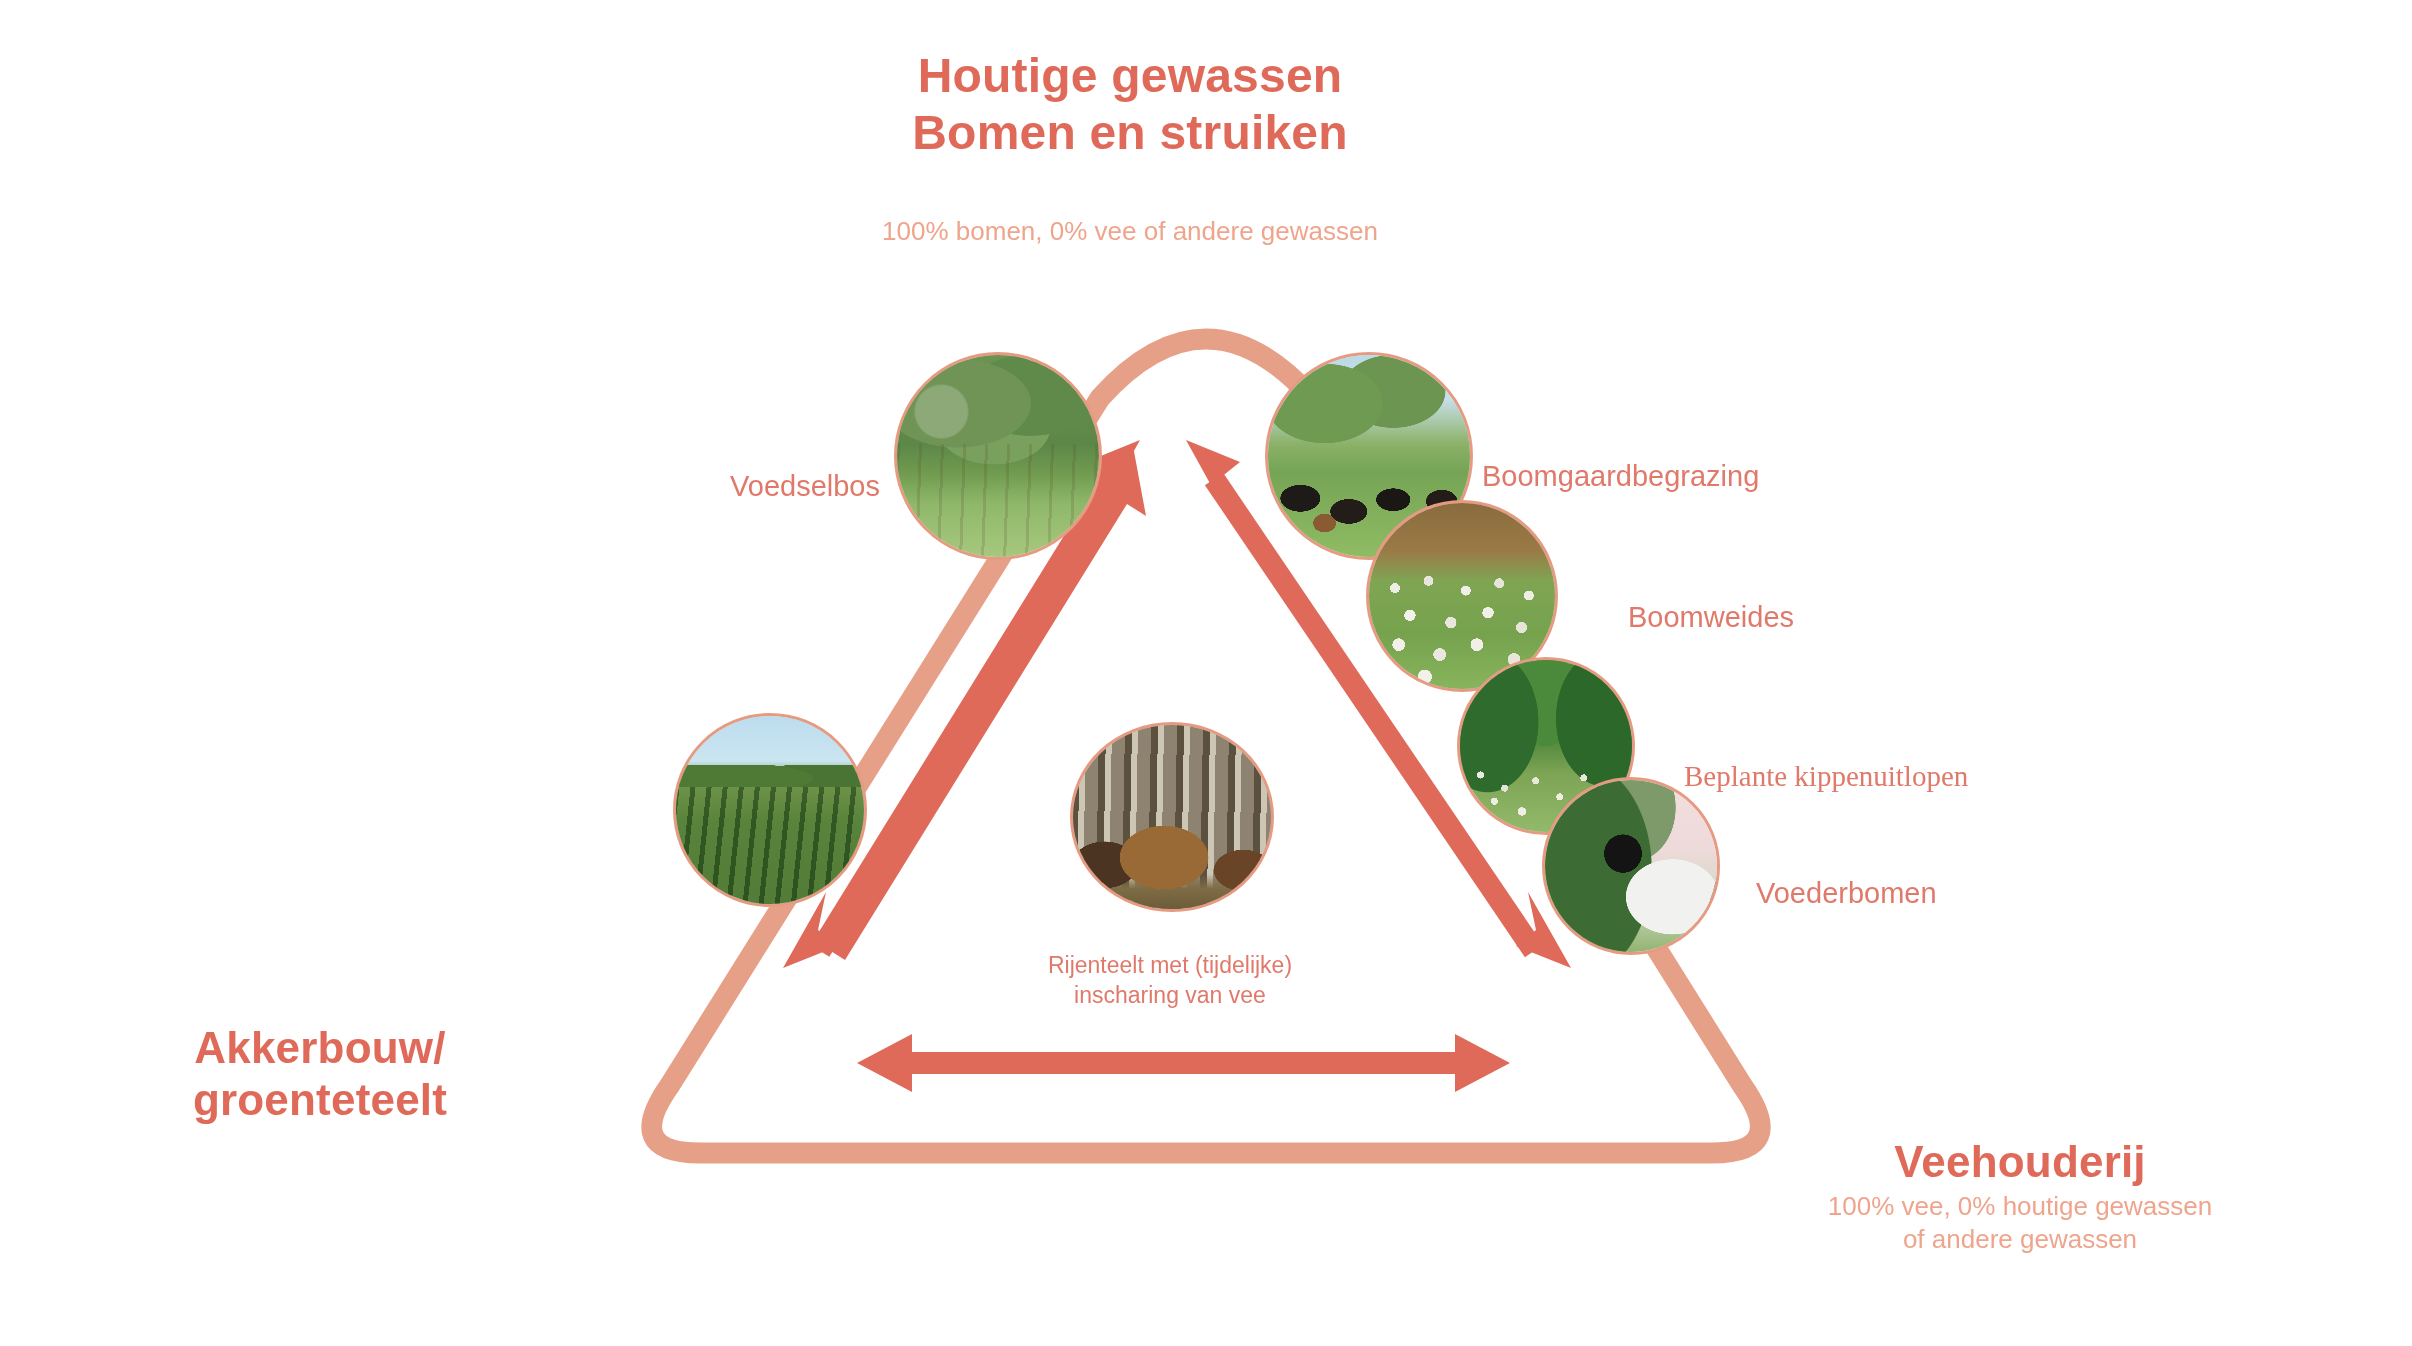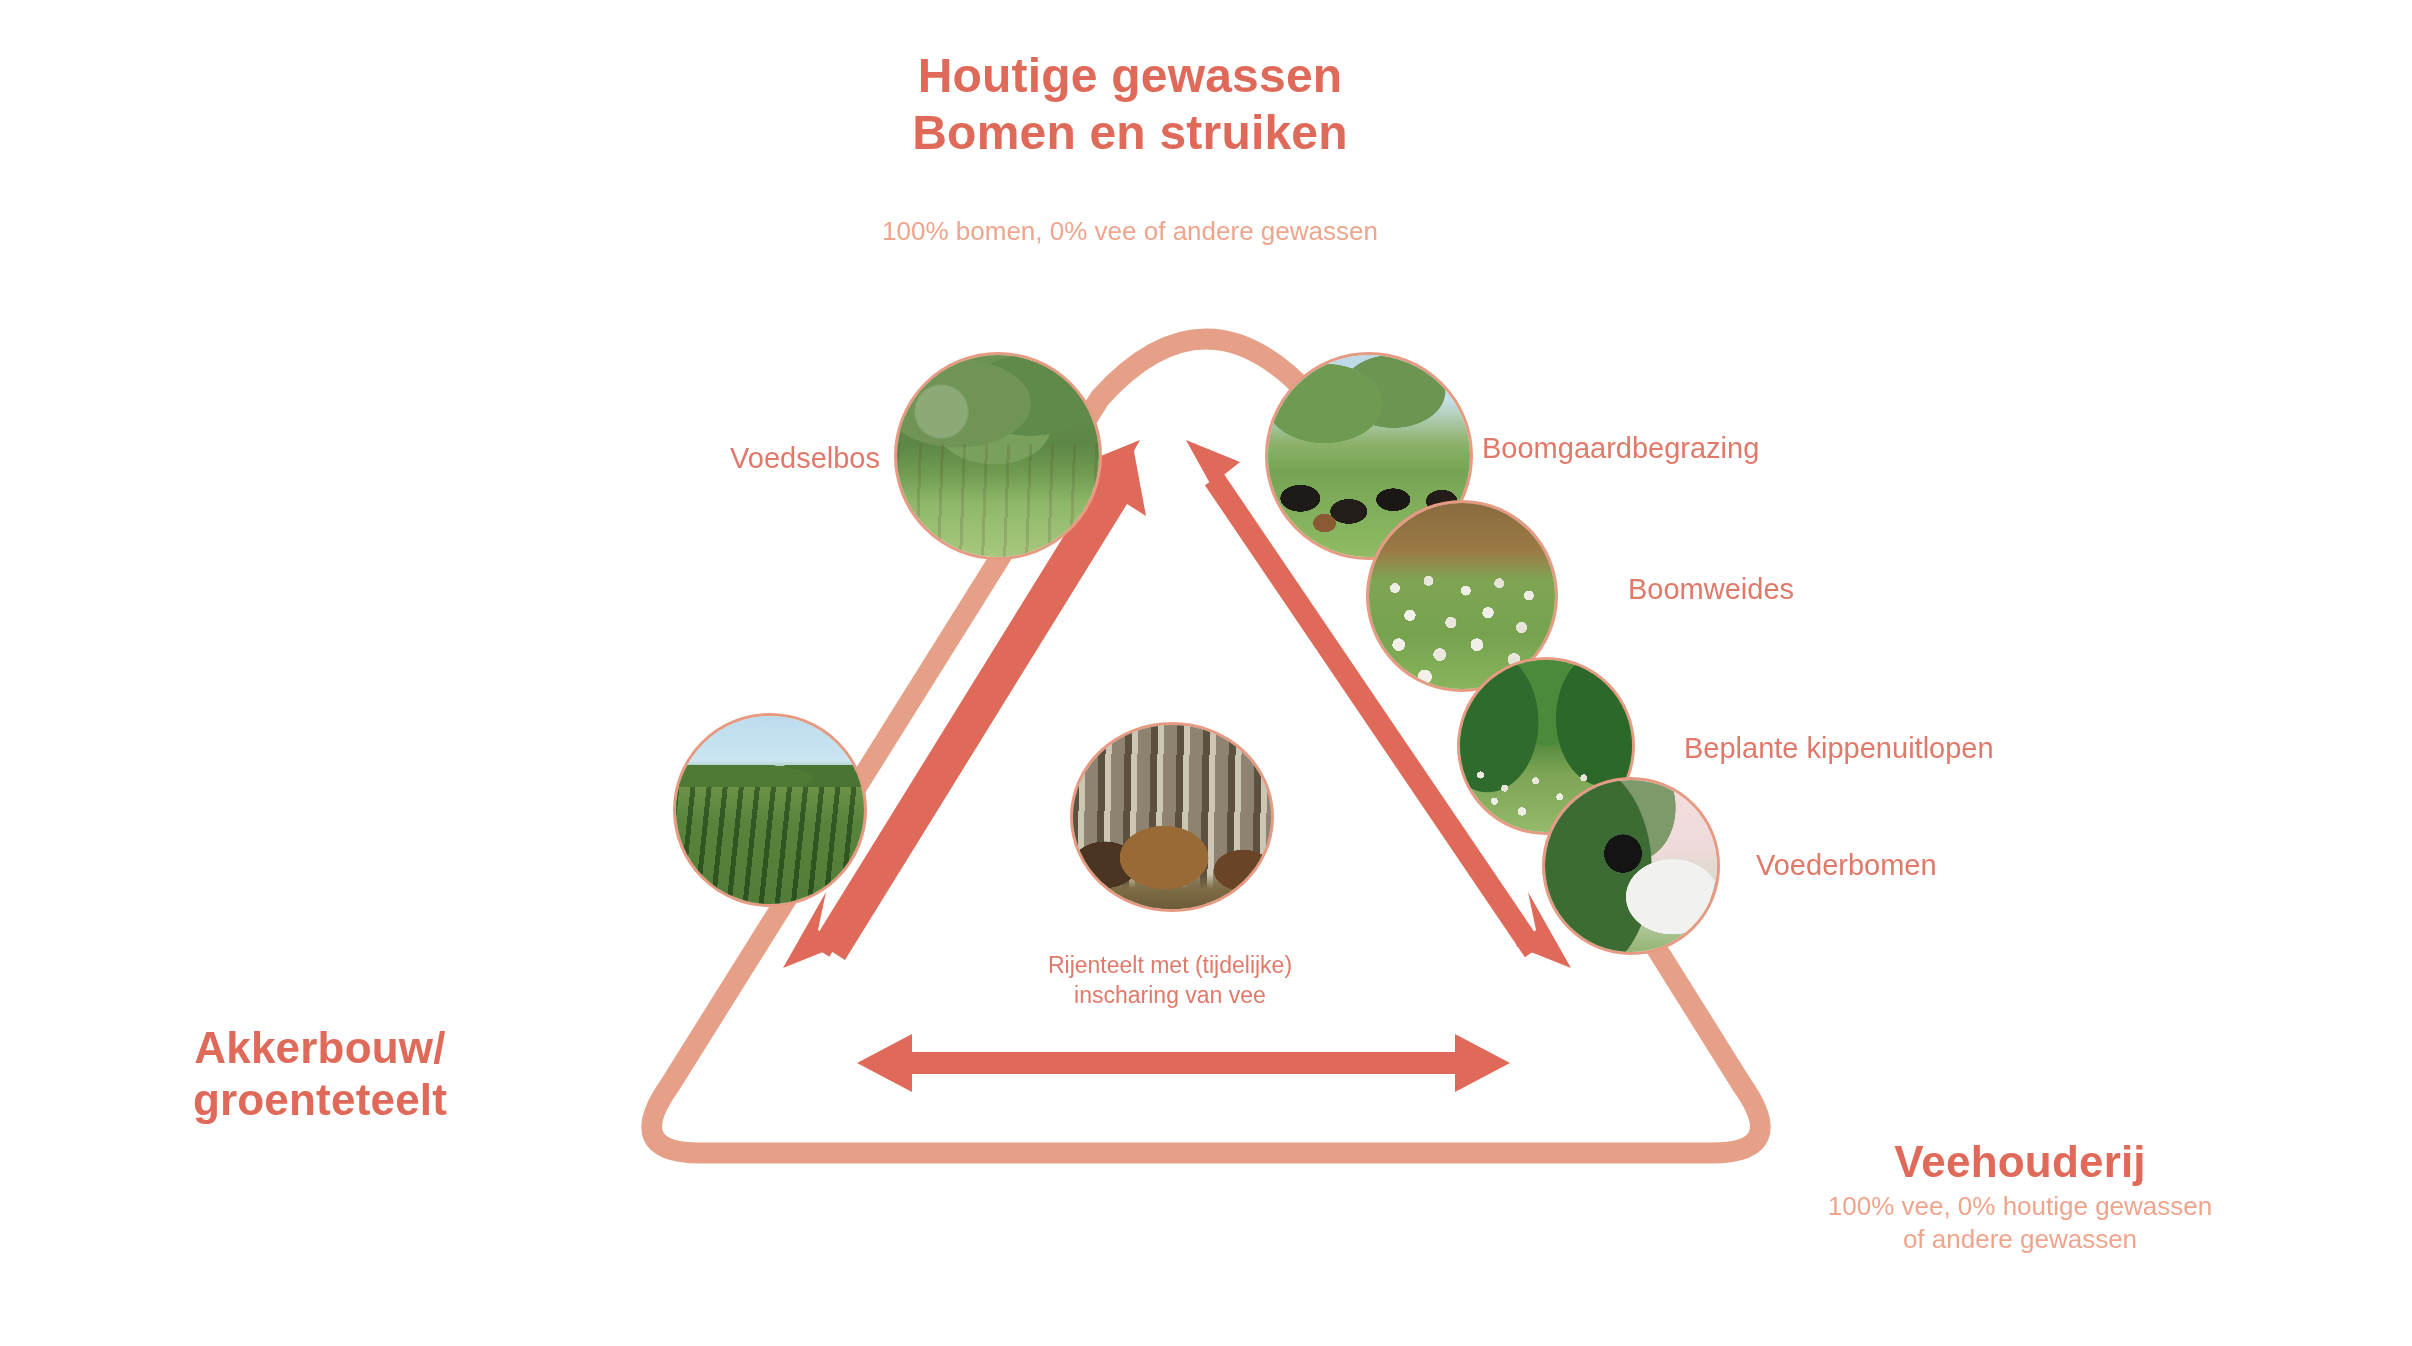--- a/index.html
+++ b/index.html
@@ -85,20 +85,21 @@
     width: 600px;
     text-align: center;
   }
 
   .node-label {
     position: absolute;
     color: #E0796A;
     font-size: 29px;
     line-height: 1.25;
     white-space: nowrap;
+    margin-top: 28px;
   }
   .node-label.right { text-align: left; }
   .node-label.left  { text-align: right; }
 
   #center-note {
     position: absolute;
     left: 880px;
     top: 950px;
     width: 580px;
     text-align: center;
@@ -348,20 +349,20 @@
     <div class="scene"></div>
   </div>
 
   <div class="node-label left" style="left:420px; top:440px; width:460px;">Voedselbos</div>
 
 
   <div class="node-label right" style="left:1482px; top:430px;">Boomgaardbegrazing</div>
 
   <div class="node-label right" style="left:1628px; top:571px;">Boomweides</div>
 
-  <div class="node-label right" style="left:1684px; top:730px;">Beplante kippenuitlopen</div>
+  <div class="node-label right" style="left:1684px; top:730px;font-family:Liberation Serif, serif;">Beplante kippenuitlopen</div>
 
   <div class="node-label right" style="left:1756px; top:847px;">Voederbomen</div>
 
   <div id="center-note">Rijenteelt met (tijdelijke)
 inscharing van vee</div>
 
 </div>
 
 </body></html>

